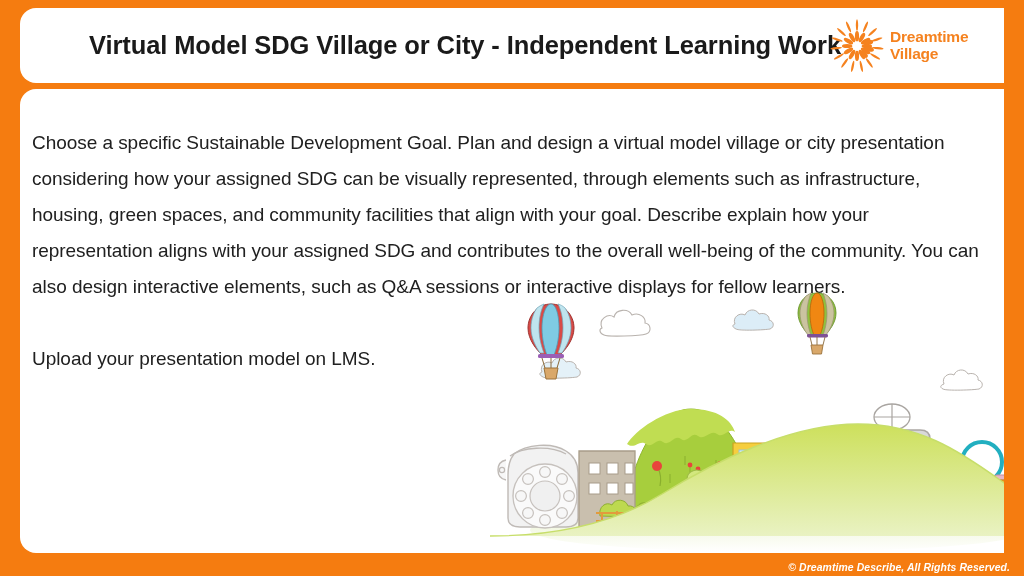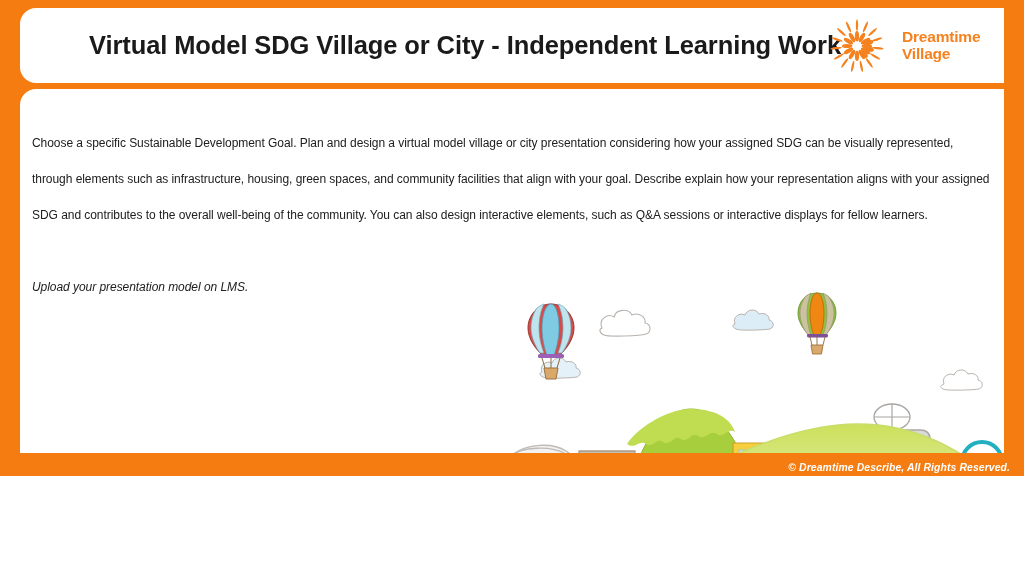--- a/index.html
+++ b/index.html
@@ -9,21 +9,21 @@
   body {
     width: 1024px;
     height: 576px;
     overflow: hidden;
     font-family: "Liberation Sans", sans-serif;
   }
 
   .slide {
     position: relative;
     width: 1024px;
-    height: 476px;
+    height: 576px;
     background: #F57C10;
     box-sizing: border-box;
     overflow: hidden;
     padding-left: 32px;
   }
 
   
   .header-panel {
     position: absolute;
     left: 20px;
@@ -62,21 +62,21 @@
     display: flex;
     align-items: center;
   }
   .logo-mark {
     width: 58px;
     height: 58px;
     flex: 0 0 58px;
     position: relative;
   }
   .logo-text {
-    margin-left: 16px;
+    margin-left: 4px;
     color: #F5821F;
     font-size: 15.5px;
     font-weight: bold;
     line-height: 1.08;
     letter-spacing: -0.2px;
   }
 
   
   .body-panel {
     position: absolute;
@@ -87,31 +87,30 @@
     background: #FFFFFF;
     border-radius: 16px 0 0 16px;
     overflow: hidden;
   }
 
   .body-text {
     position: absolute;
     left: 12px;
     top: 36px;
     width: 962px;
-    font-size: 12px;
+    font-size: 19px;
     color: #202020;
     line-height: 36px;
     letter-spacing: -0.05px;
   }
   .body-text p {
     margin: 0;
   }
   .body-text p.gap {
     margin-top: 36px;
-    font-style: italic;
   }
 
   
   .footer-strip {
     position: absolute;
     left: 0;
     bottom: 0;
     width: 1024px;
     height: 23px;
     background: #F57C10;

